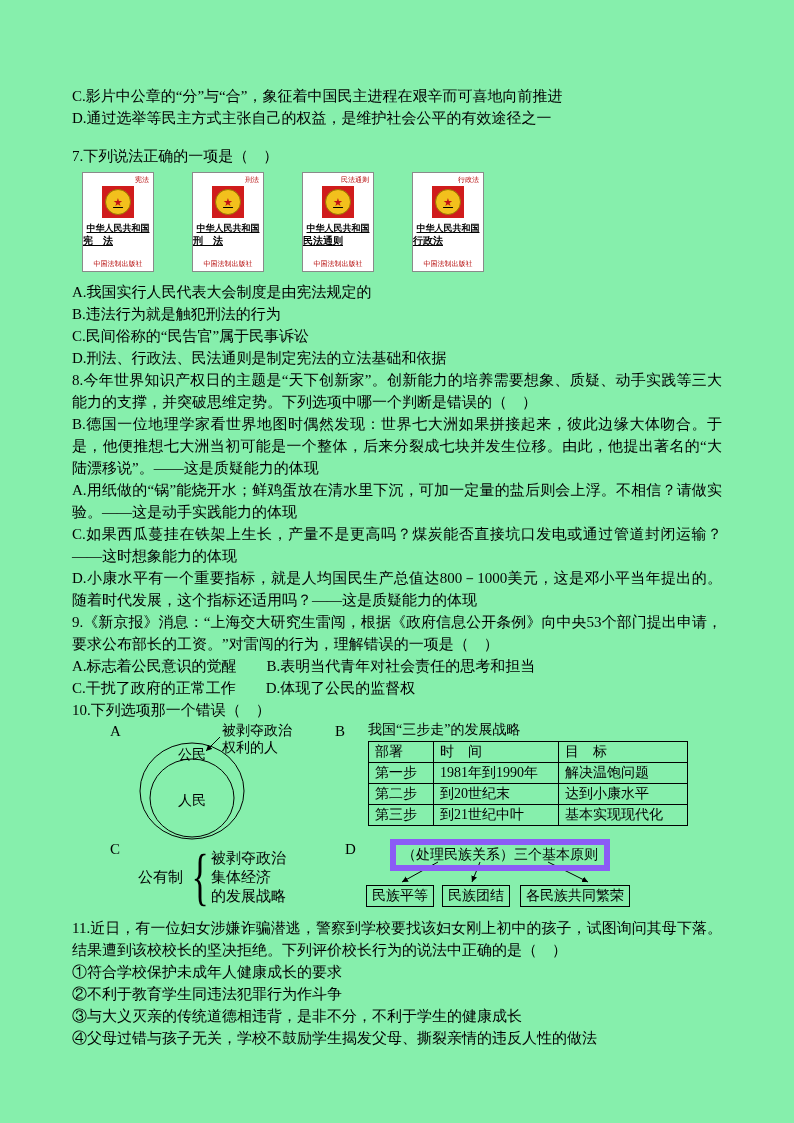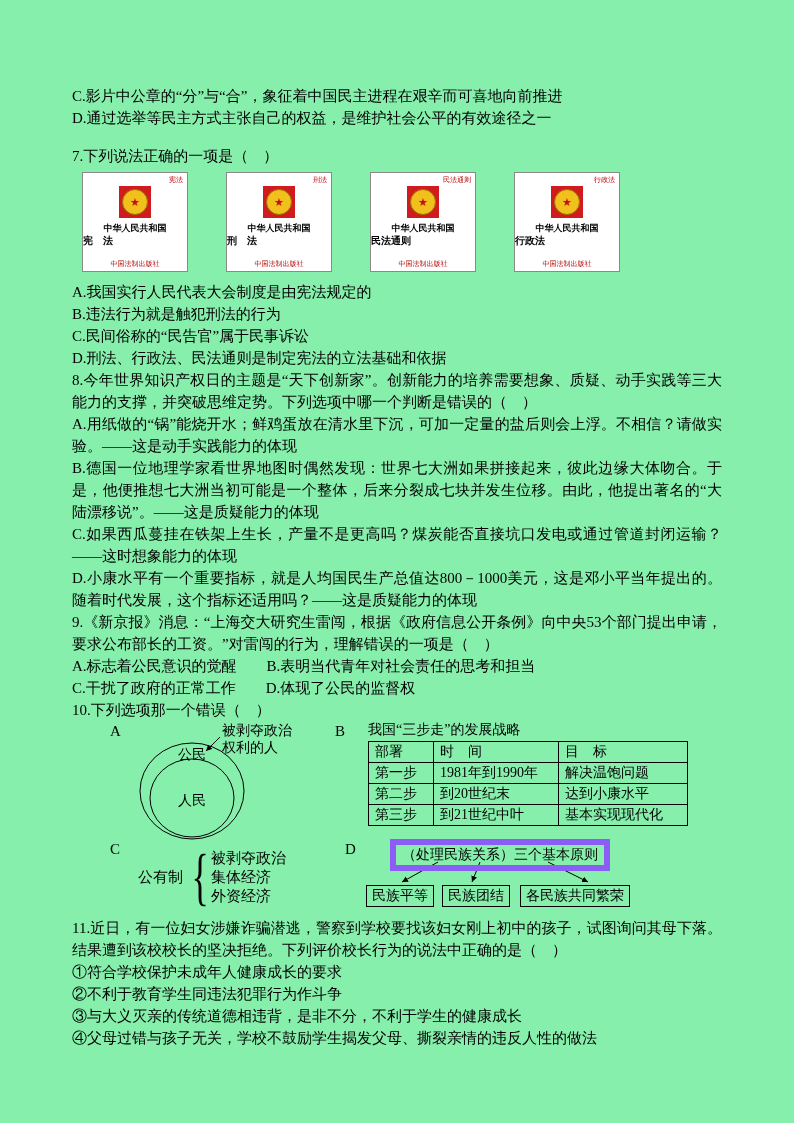--- a/index.html
+++ b/index.html
@@ -14,22 +14,22 @@
     font-size:15px;
     line-height:22px;
     overflow:hidden;
   }
   p { margin:0; text-align:justify; }
   .gap-before { margin-top:16px; }
 
   
   .covers { display:flex; gap:38px; margin:5px 0 9px 10px; }
   .cover {
-    position:relative; width:106px; height:100px;
-    border:1px solid #8a8a8a; background:#fff; box-sizing:border-box;
+    position:relative; width:72px; height:100px;
+    border:1px solid #8a8a8a; background:#fff; box-sizing:border-box;text-decoration:underline;
   }
   .cover-tag { position:absolute; top:3px; right:4px; font-size:7px; line-height:8px; color:#b30000; }
   .emblem { width:32px; height:32px; margin:13px auto 0; background:#d01c1c;
             display:flex; align-items:center; justify-content:center; }
   .emblem-disc { width:24px; height:24px; border-radius:50%; background:#f2c01d;
                  border:1px solid #9a7500; color:#c41212; font-size:11px;
                  display:flex; align-items:center; justify-content:center; }
   .cover-line1 { margin-top:5px; text-align:center; font-size:9px; font-weight:bold; line-height:11px; }
   .cover-title { text-align:left; font-size:10px; font-weight:bold; line-height:13px; }
   .cover-pub { position:absolute; bottom:3px; left:0; width:100%; text-align:center;
@@ -110,22 +110,22 @@
       <div class="cover-pub">中国法制出版社</div>
     </div>
   </div>
 
   <p>A.我国实行人民代表大会制度是由宪法规定的</p>
   <p>B.违法行为就是触犯刑法的行为</p>
   <p>C.民间俗称的“民告官”属于民事诉讼</p>
   <p>D.刑法、行政法、民法通则是制定宪法的立法基础和依据</p>
 
   <p>8.今年世界知识产权日的主题是“天下创新家”。创新能力的培养需要想象、质疑、动手实践等三大能力的支撑，并突破思维定势。下列选项中哪一个判断是错误的（　）</p>
+  <p>B.德国一位地理学家看世界地图时偶然发现：世界七大洲如果拼接起来，彼此边缘大体吻合。于是，他便推想七大洲当初可能是一个整体，后来分裂成七块并发生位移。由此，他提出著名的“大陆漂移说”。——这是质疑能力的体现</p>
   <p>A.用纸做的“锅”能烧开水；鲜鸡蛋放在清水里下沉，可加一定量的盐后则会上浮。不相信？请做实验。——这是动手实践能力的体现</p>
-  <p>B.德国一位地理学家看世界地图时偶然发现：世界七大洲如果拼接起来，彼此边缘大体吻合。于是，他便推想七大洲当初可能是一个整体，后来分裂成七块并发生位移。由此，他提出著名的“大陆漂移说”。——这是质疑能力的体现</p>
   <p>C.如果西瓜蔓挂在铁架上生长，产量不是更高吗？煤炭能否直接坑口发电或通过管道封闭运输？——这时想象能力的体现</p>
   <p>D.小康水平有一个重要指标，就是人均国民生产总值达800－1000美元，这是邓小平当年提出的。随着时代发展，这个指标还适用吗？——这是质疑能力的体现</p>
 
   <p>9.《新京报》消息：“上海交大研究生雷闯，根据《政府信息公开条例》向中央53个部门提出申请，要求公布部长的工资。”对雷闯的行为，理解错误的一项是（　）</p>
   <p>A.标志着公民意识的觉醒　　B.表明当代青年对社会责任的思考和担当</p>
   <p>C.干扰了政府的正常工作　　D.体现了公民的监督权</p>
 
   <p>10.下列选项那一个错误（　）</p>
 
   <div class="diagram">
@@ -174,21 +174,21 @@
     </tbody>
       </table>
 
     <span class="dg-label" style="left:38px; top:120px;">C</span>
     <div class="own">
       <span>公有制</span>
       <span class="own-brace">{</span>
       <div class="own-items">
         <div>被剥夺政治</div>
         <div>集体经济</div>
-        <div>外资经济</div>
+        <div>的发展战略</div>
       </div>
     </div>
 
     <span class="dg-label" style="left:273px; top:120px;">D</span>
     <div class="eth">
       <svg class="eth-arrows" width="352" height="70">
         <defs>
           <marker id="arw2" markerWidth="8" markerHeight="8" refX="6" refY="3" orient="auto">
             <path d="M0,0 L6,3 L0,6 z" fill="#000"></path>
           </marker>

